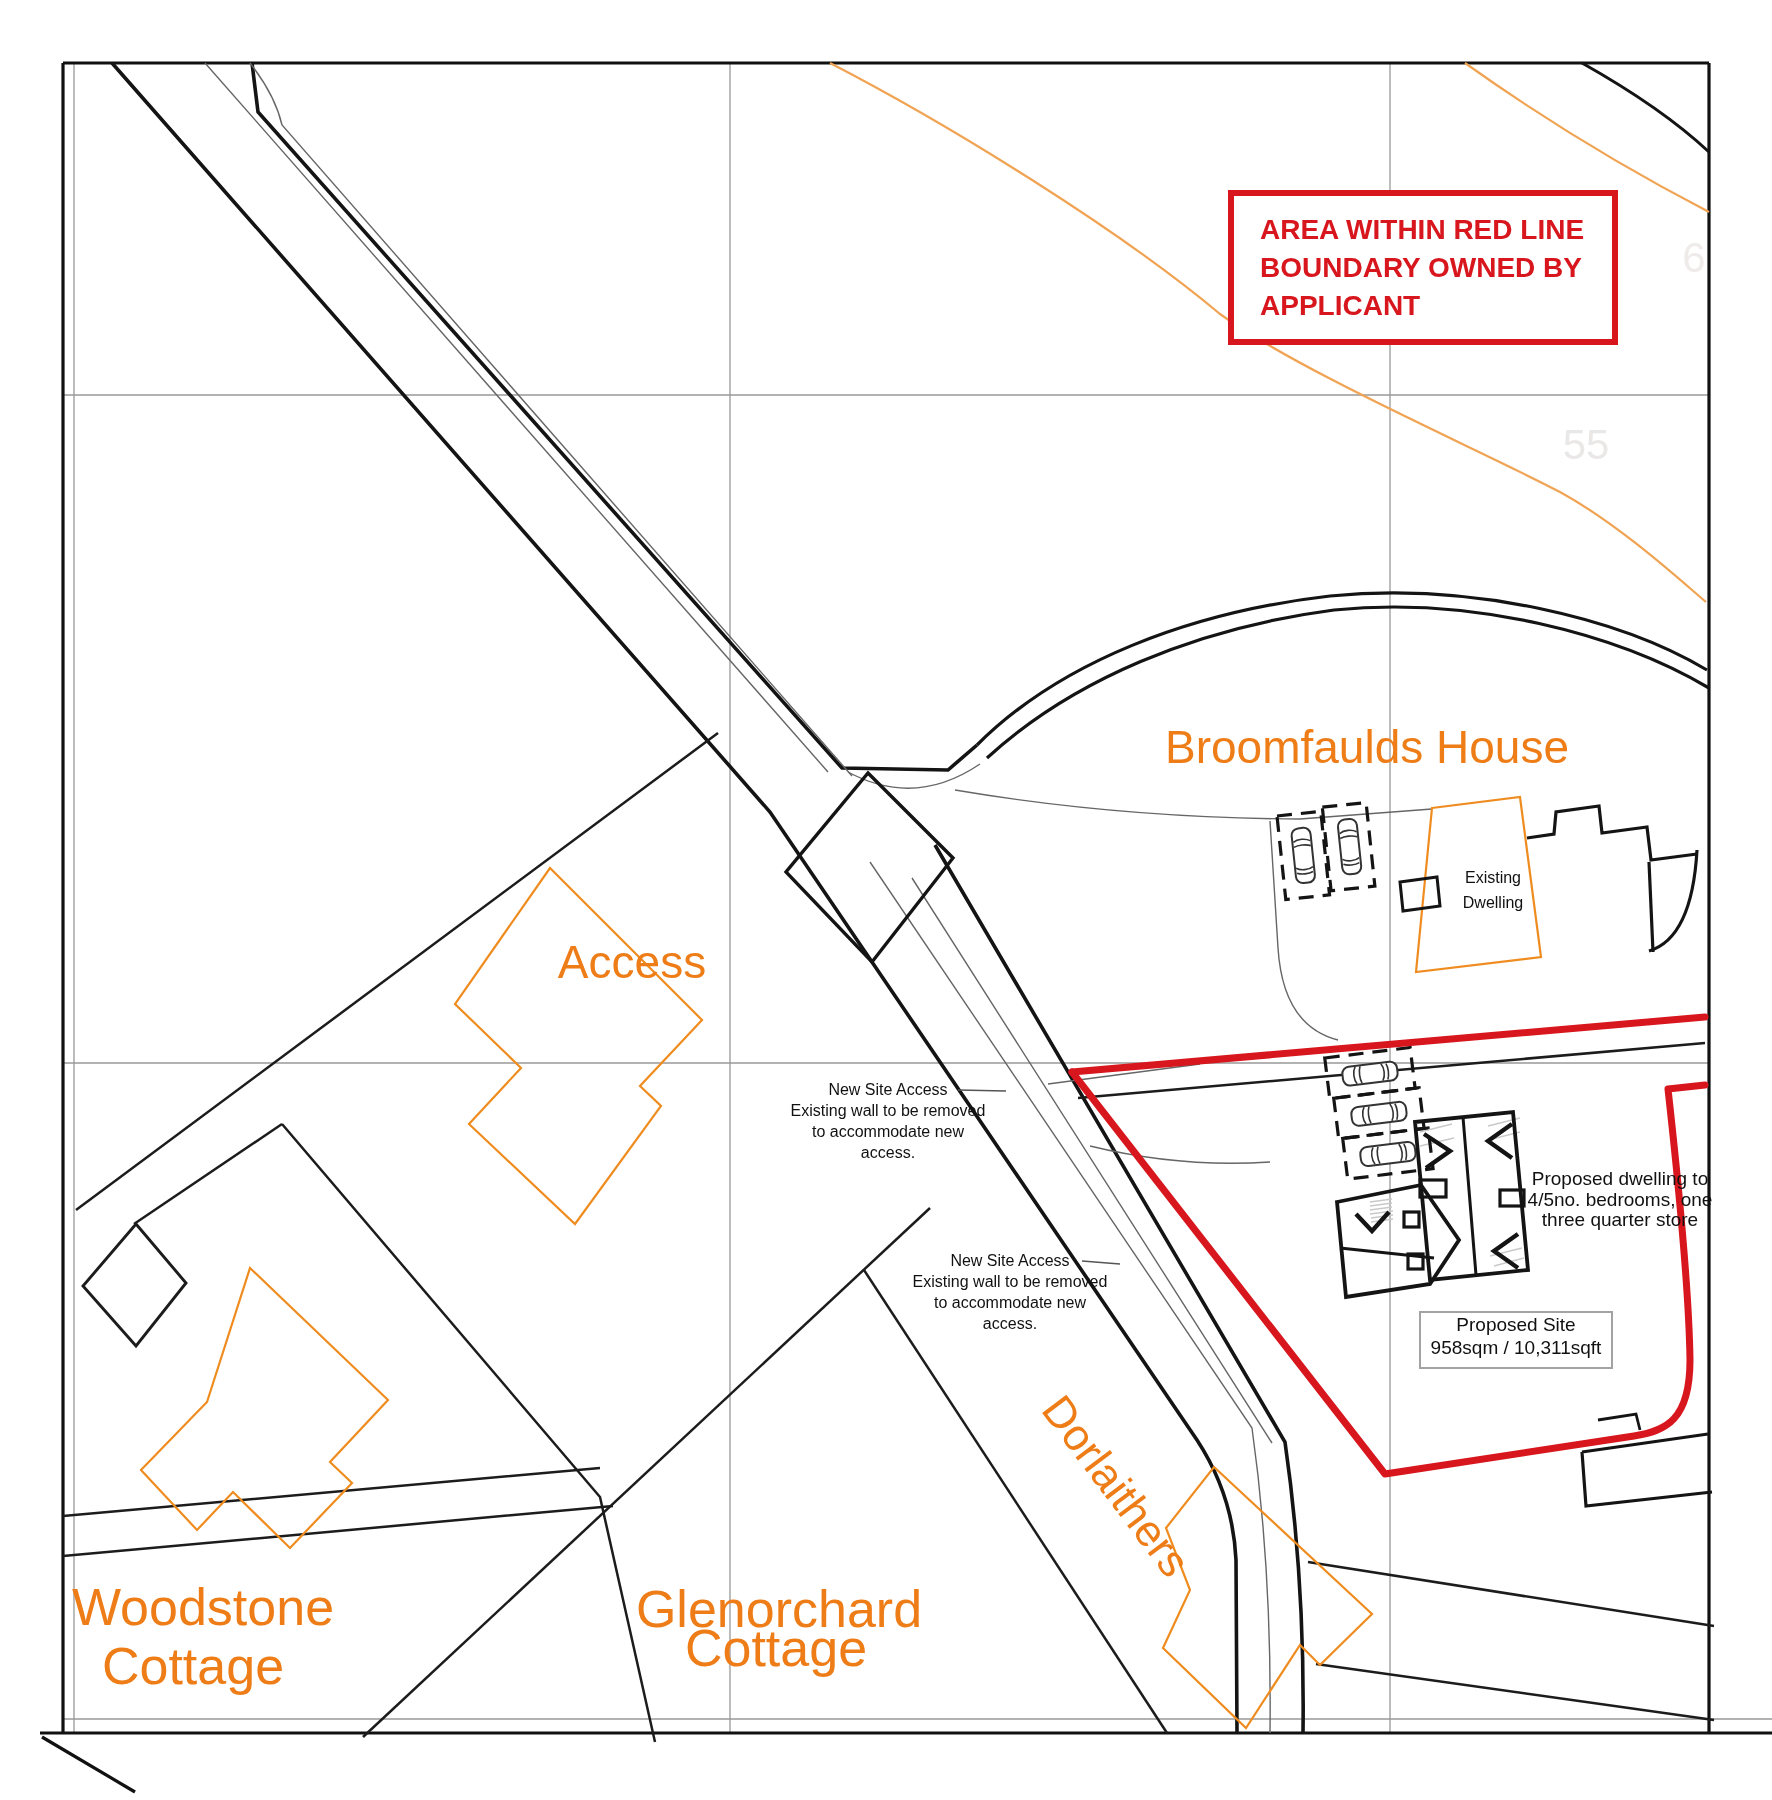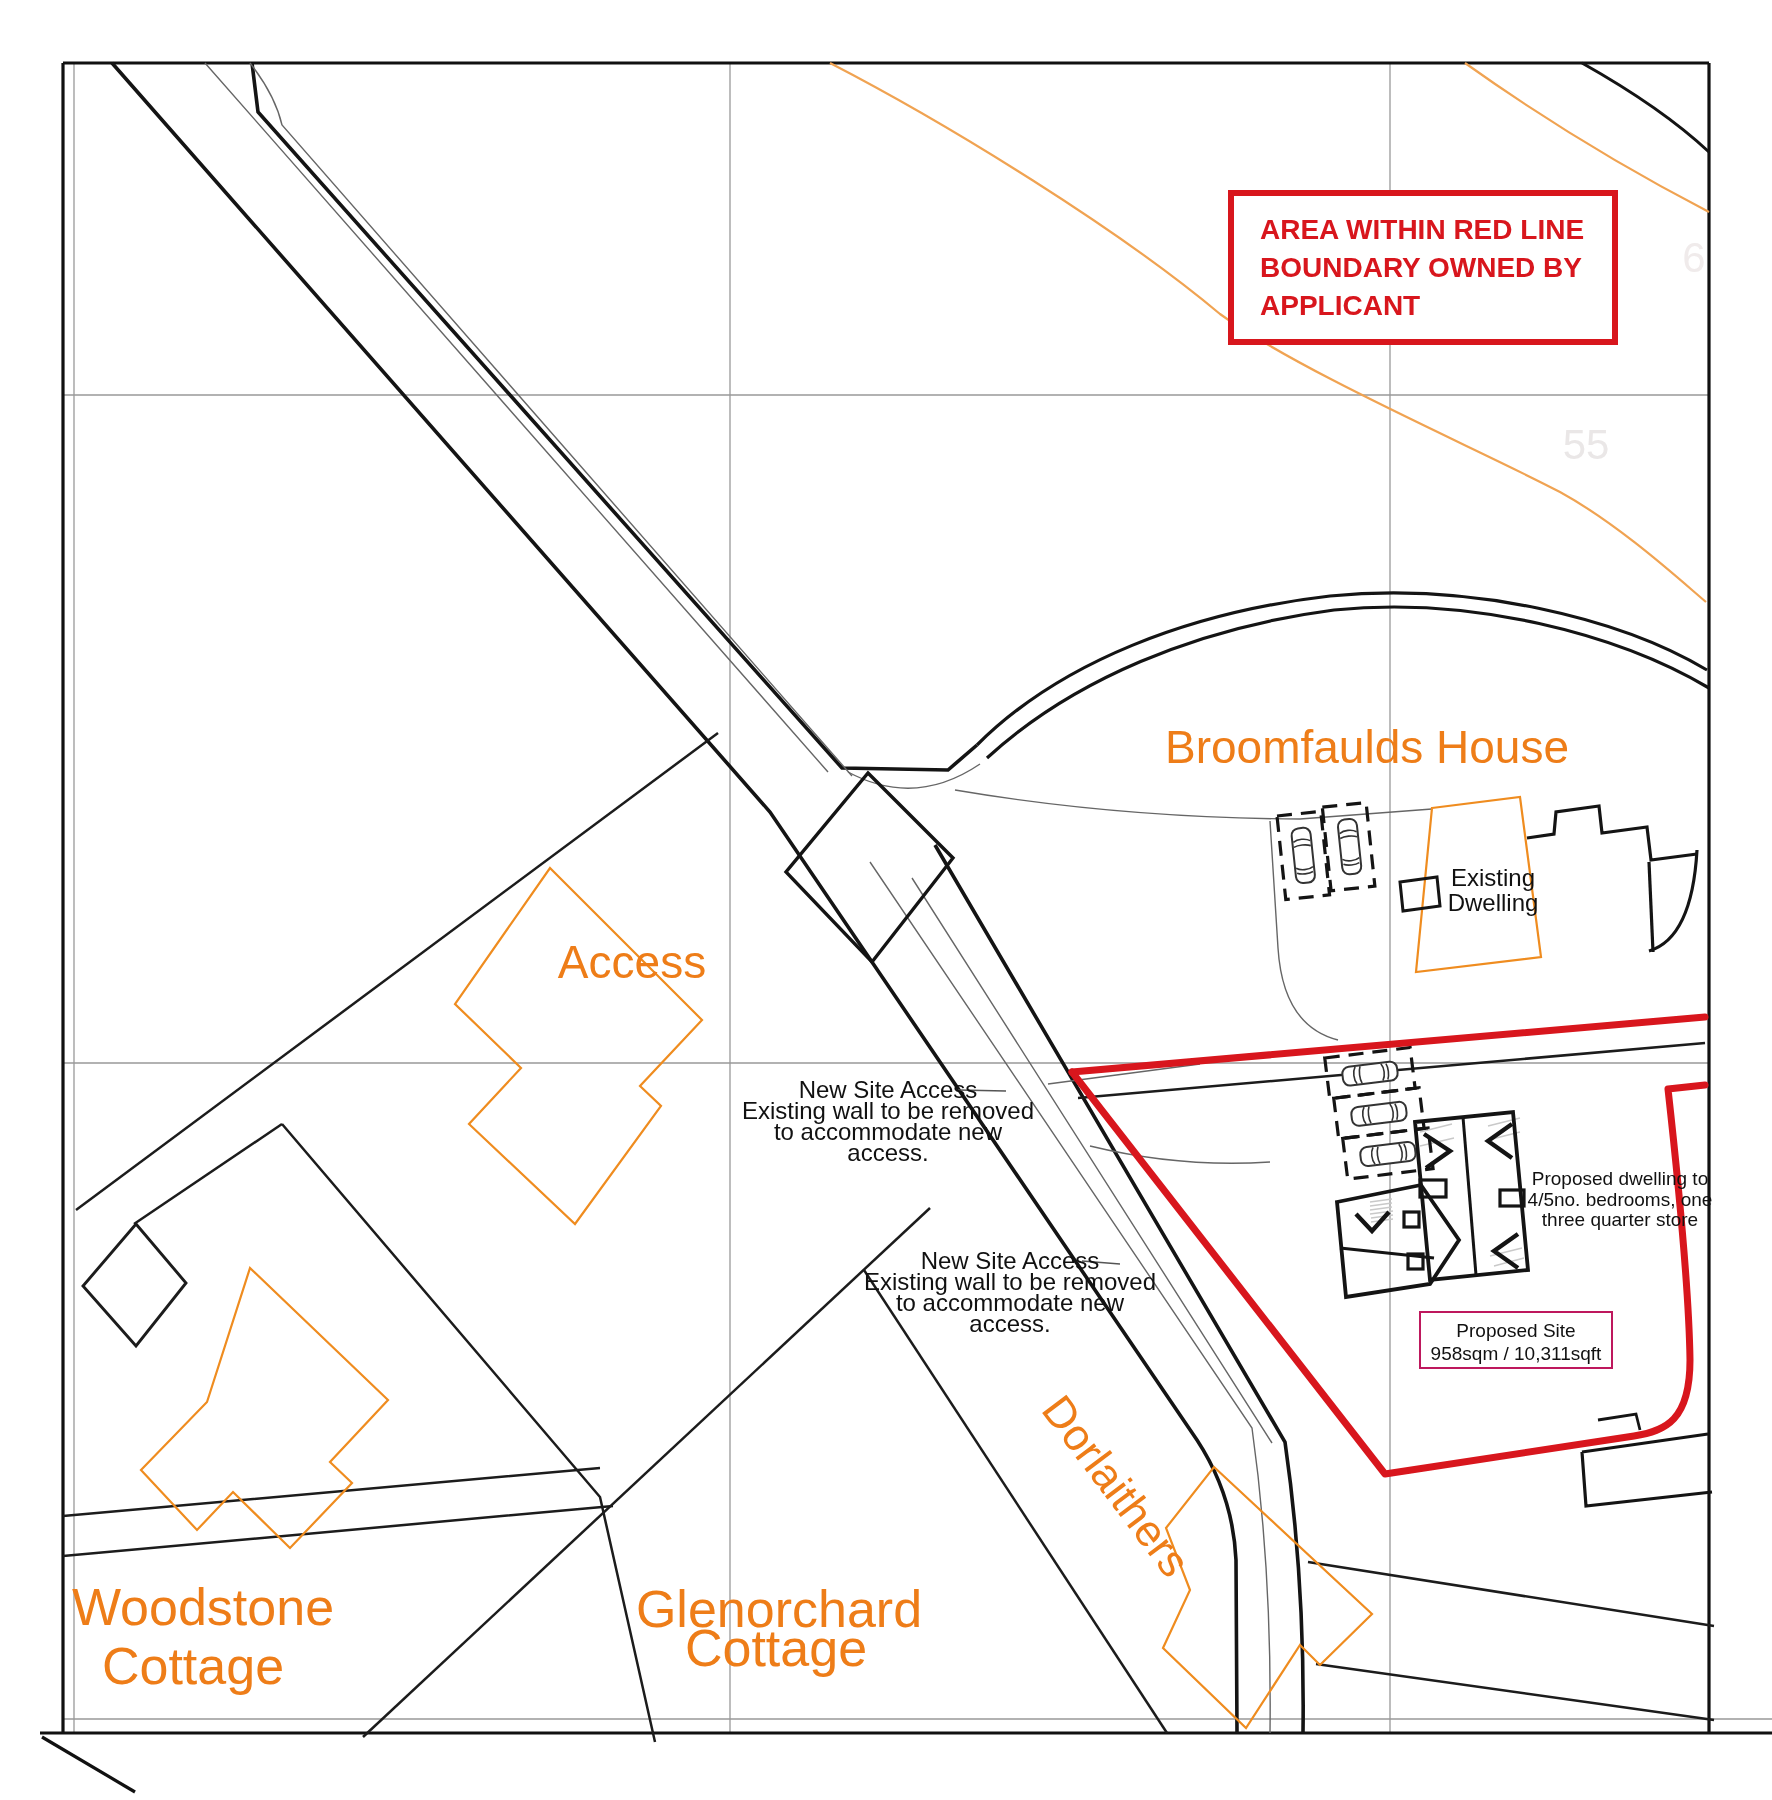--- a/index.html
+++ b/index.html
@@ -2,27 +2,27 @@
 <html><head>
 <meta charset="utf-8">
 <style>
   html,body{margin:0;padding:0;background:#fff;}
   .plan{position:relative;width:1772px;height:1800px;background:#ffffff;overflow:hidden;
         font-family:"Liberation Sans", sans-serif;}
   .plan svg{position:absolute;left:0;top:0;}
   .lbl{position:absolute;transform:translate(-50%,-50%);white-space:nowrap;
        color:#ee7d18;font-family:"Liberation Sans",sans-serif;}
   .note{position:absolute;transform:translate(-50%,-50%);text-align:center;color:#111;
-        font-size:24px;line-height:21px;white-space:nowrap;}
+        font-size:16px;line-height:21px;white-space:nowrap;}
   .faint{position:absolute;transform:translate(-50%,-50%);font-size:42px;color:#eae7e7;}
   .legend{position:absolute;left:1228px;top:190px;width:390px;height:155px;box-sizing:border-box;
           border:6px solid #d8161d;background:#fff;padding:15px 0 0 26px;}
   .legend div{color:#d8161d;font-weight:bold;font-size:28px;line-height:38px;white-space:nowrap;}
   .sitebox{position:absolute;left:1419px;top:1311px;width:194px;height:58px;box-sizing:border-box;
-           border:2px solid #be185d;background:#fff;text-align:center;padding-top:6px;}
+           border:2px solid #a3a3a3;background:#fff;text-align:center;}
   .sitebox div{color:#111;font-size:19px;line-height:23px;white-space:nowrap;}
   .pd{position:absolute;left:1620px;top:1200px;transform:translate(-50%,-50%);text-align:center;
       color:#111;font-size:19px;line-height:20.5px;white-space:nowrap;}
 </style>
 </head>
 <body>
 
 <div class="plan">
 
 <svg width="1772" height="1800" viewBox="0 0 1772 1800">

